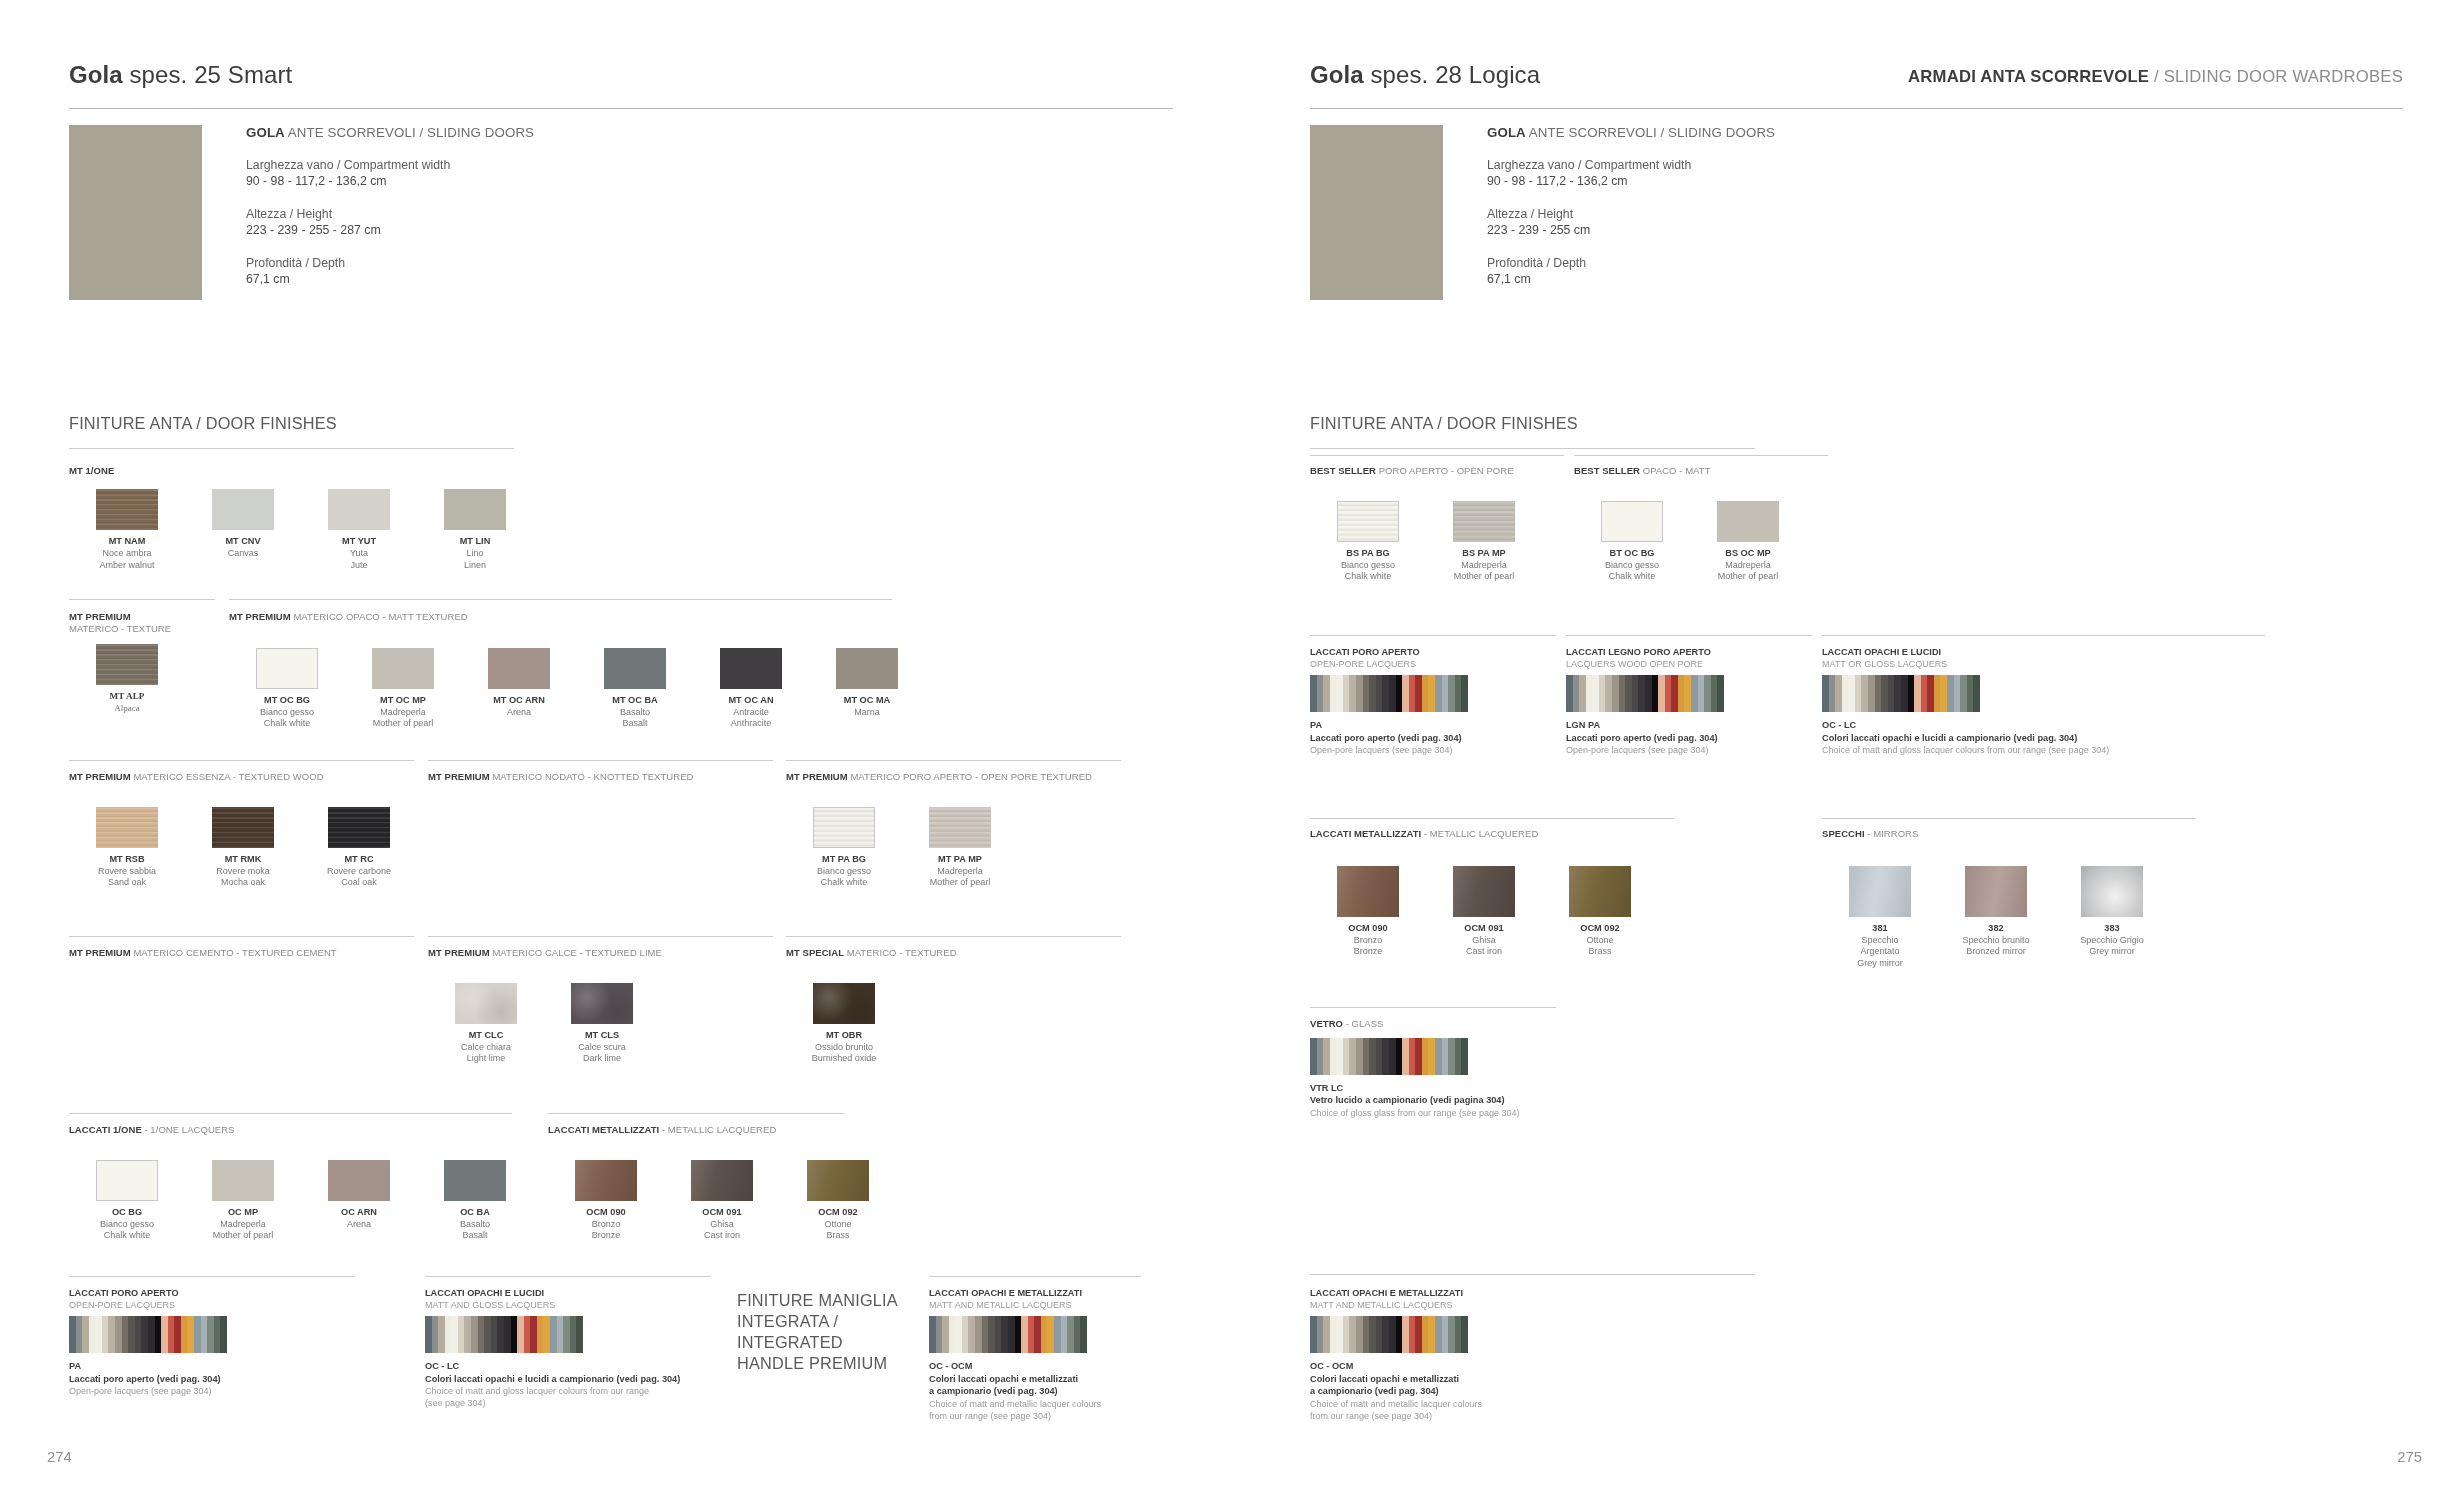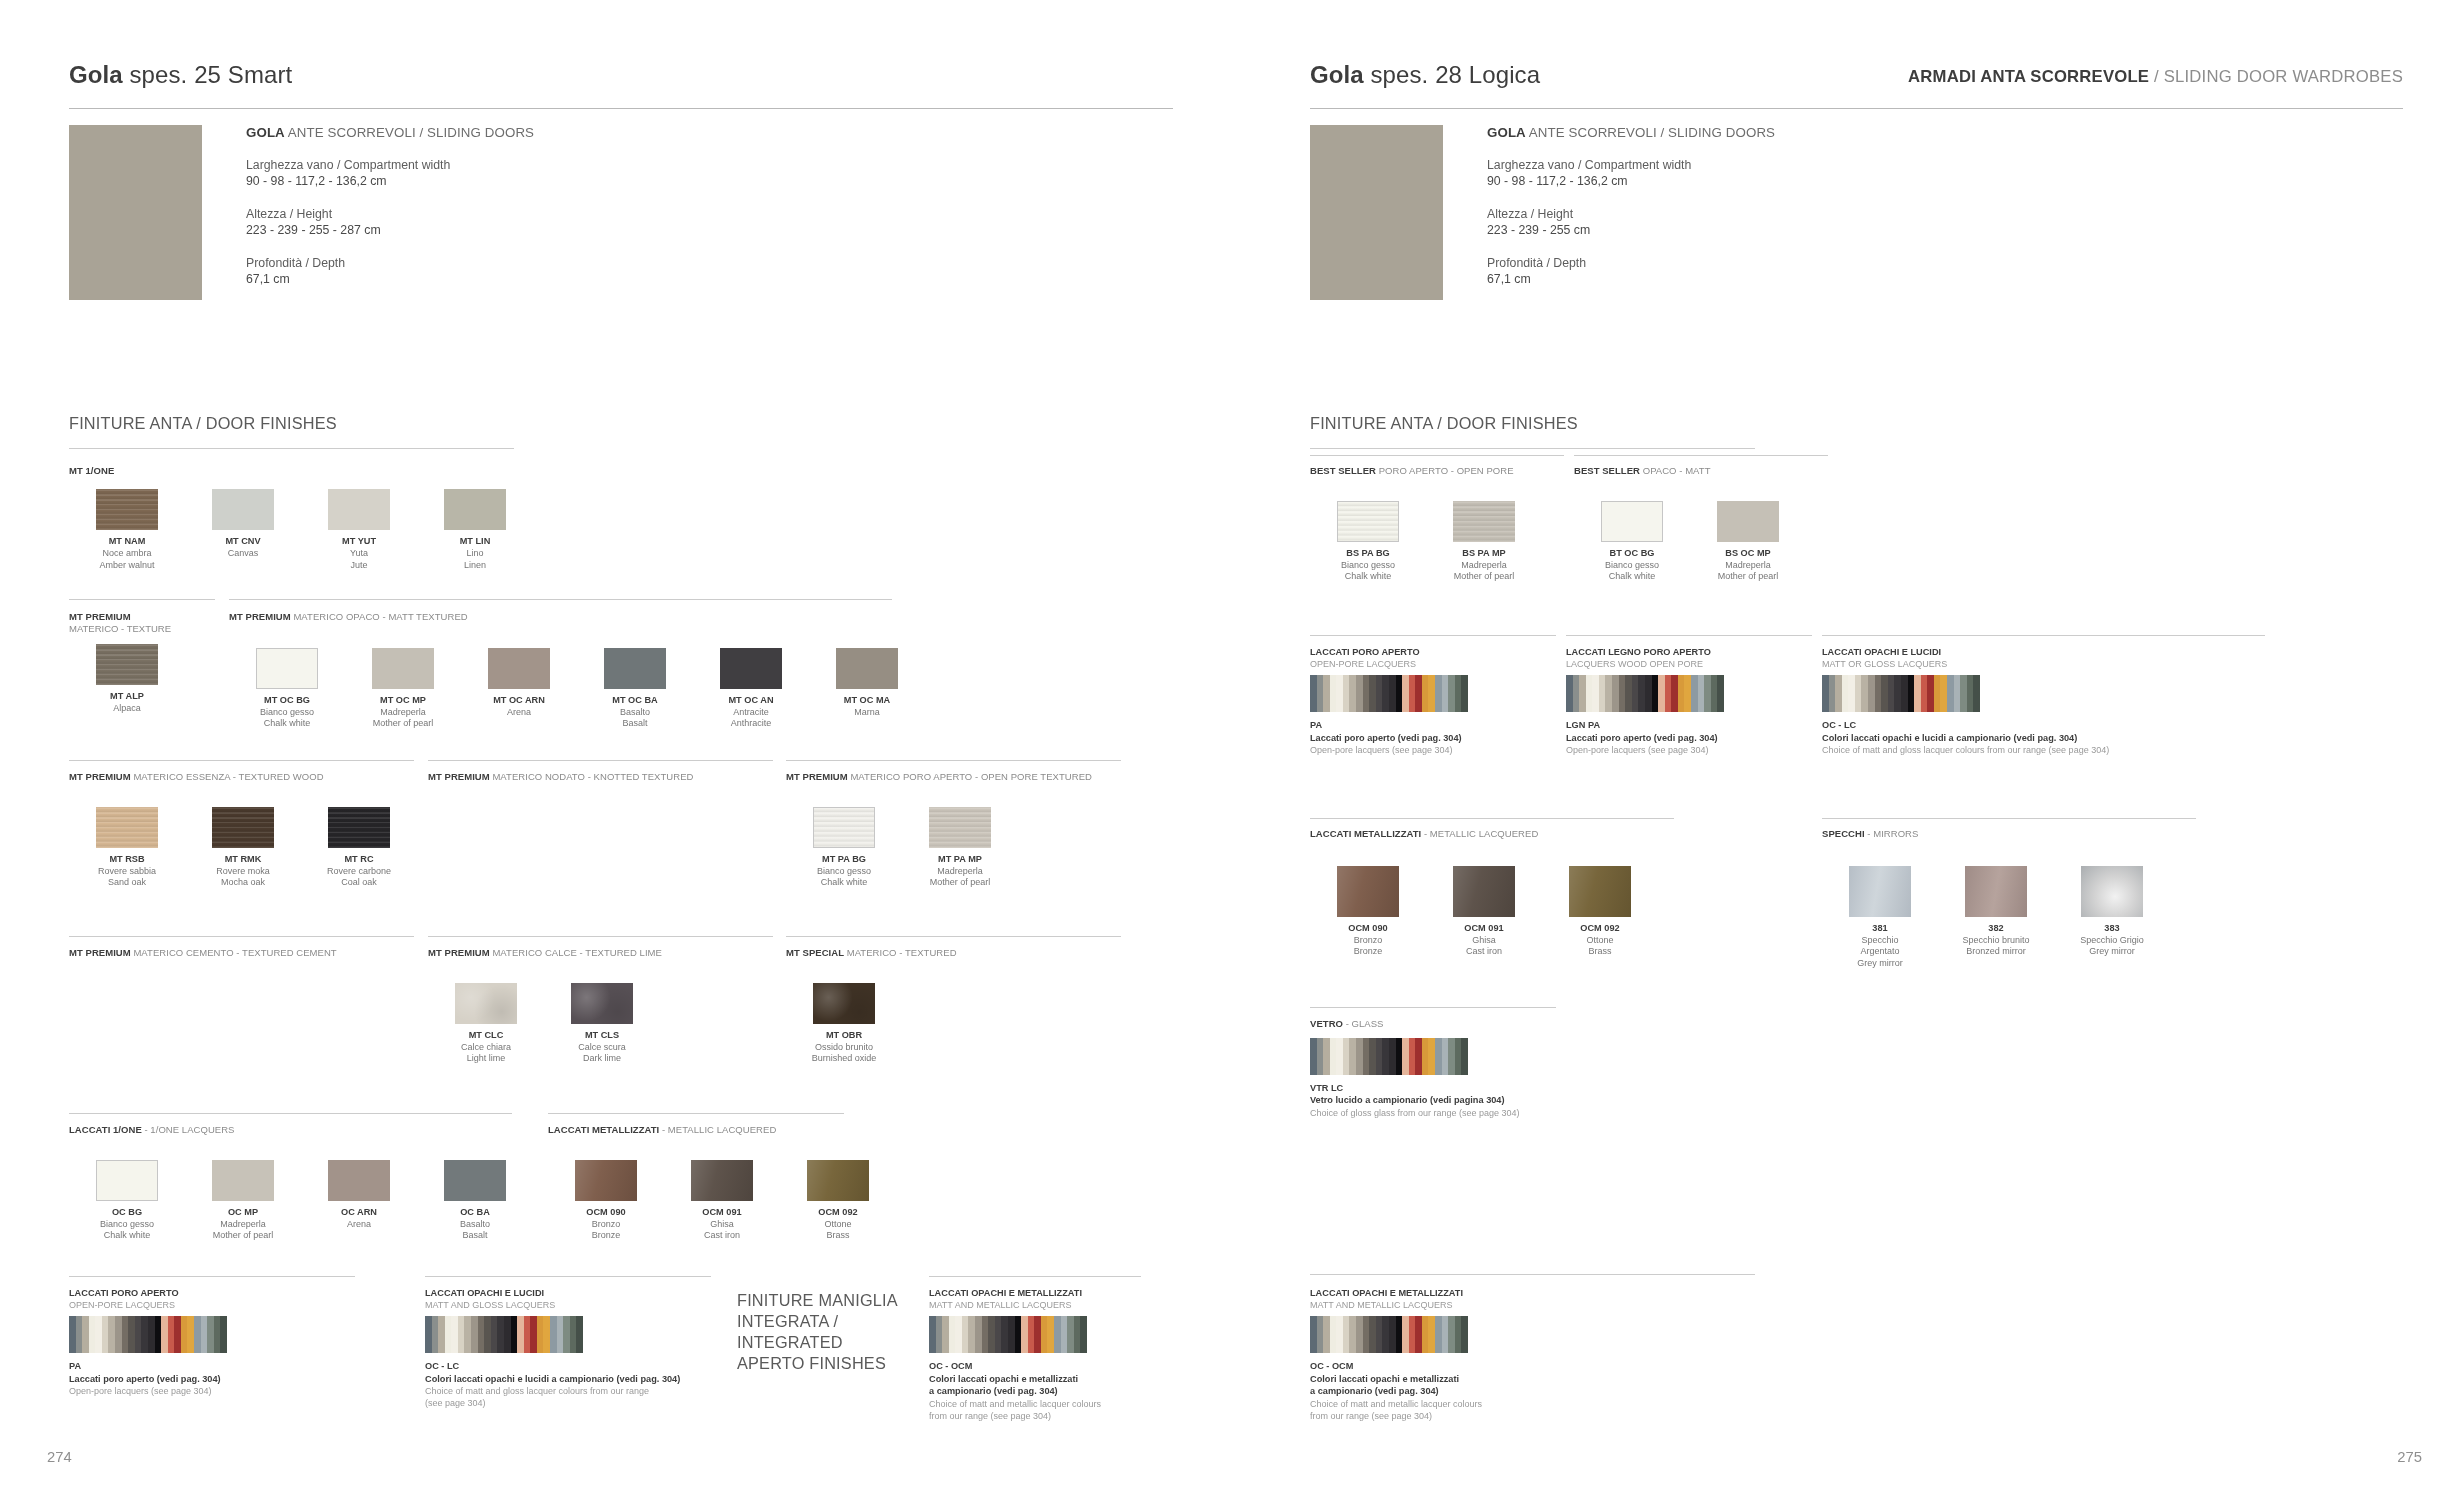--- a/index.html
+++ b/index.html
@@ -129,21 +129,21 @@
           </div>
       </div>
     </div>
 
     <div class="inner rule-light" style="left:61px;top:599px;width:146px;"></div>
     <div class="inner rule-light" style="left:221px;top:599px;width:663px;"></div>
 
     <div class="inner" style="left:61px;top:611px;">
       <div class="grp-label"><b>MT  PREMIUM</b></div>
       <div class="grp-sub">MATERICO - TEXTURE</div>
-      <div class="sw-row" style="margin-top:9.9px;">
+      <div class="sw-row" style="margin-top:9.9px;font-family:Liberation Serif, serif;">
         <div class="sw" style="width:116px">
             <div class="sw-chip tex-wood" style="background: repeating-linear-gradient(0deg, rgba(255, 255, 255, 0.1) 0px, rgba(255, 255, 255, 0.1) 1px, rgba(0, 0, 0, 0.07) 2px, rgba(0, 0, 0, 0) 4.9px) rgb(122, 113, 99);"></div>
             <div class="sw-name">MT ALP</div>
             <div class="sw-it">Alpaca</div>
           </div>
       </div>
     </div>
 
     <div class="inner" style="left:221px;top:611px;">
       <div class="grp-label"><b>MT  PREMIUM</b><span> MATERICO OPACO - MATT TEXTURED</span></div>
@@ -404,21 +404,21 @@
         <div class="cap-it">Colori laccati opachi e lucidi a campionario (vedi pag. 304)</div>
         <div class="cap-en">Choice of matt and gloss lacquer colours from our range</div>
         <div class="cap-en">(see page 304)</div>
       </div>
     </div>
 
     <div class="inner sec-title-2" style="left:729px;top:1290px;width:172px;">
       <div>FINITURE MANIGLIA</div>
       <div>INTEGRATA /</div>
       <div>INTEGRATED</div>
-      <div>APERTO FINISHES</div>
+      <div>HANDLE PREMIUM</div>
     </div>
 
     <div class="inner" style="left:921px;top:1287px;width:246px;">
       <div class="cap-code">LACCATI OPACHI E METALLIZZATI</div>
       <div class="cap-en">MATT AND METALLIC LACQUERS</div>
       <div class="strip js-strip" style="margin-top:4.9px;">
           <i style="background: rgb(93, 106, 116);"></i>
           <i style="background: rgb(138, 143, 141);"></i>
           <i style="background: rgb(181, 174, 159);"></i>
           <i style="background: rgb(239, 237, 226);"></i>

